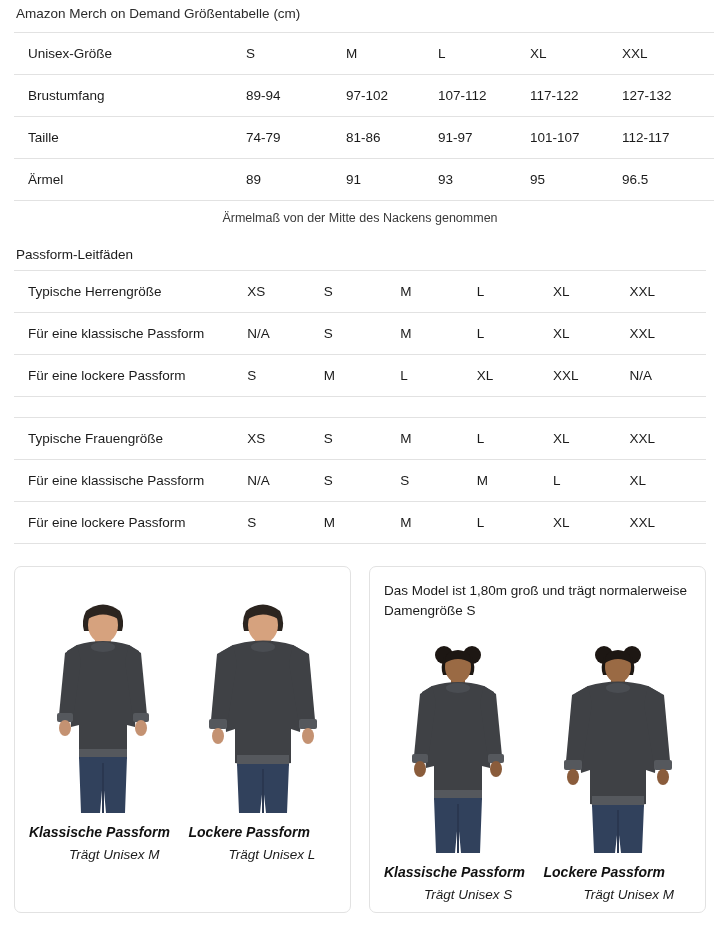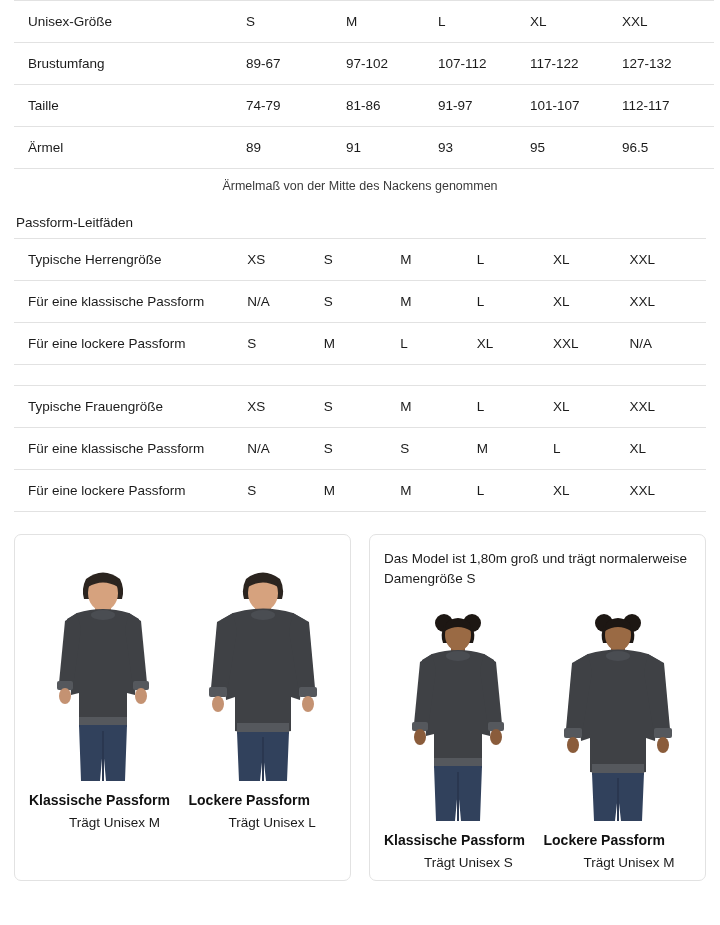--- a/index.html
+++ b/index.html
@@ -81,53 +81,54 @@
     gap: 12px;
     margin-top: 12px;
   }
   .fig { width: 148px; height: 220px; position: relative; }
   .fig svg { display: block; }
   .cap-row {
     display: flex;
     gap: 12px;
     margin-top: 10px;
   }
-  .cap { width: 148px; }
+  .cap { width: 148px; font-style: italic; }
   .cap .t1 {
     font-size: 14px;
     font-weight: bold;
     color: #111;
     line-height: 1.3;
   }
   .cap .t2 {
     font-size: 13.5px;
     color: #1b1b1b;
     padding-top: 6px;
     margin-left: 40px;
   }
 </style>
 </head>
 <body>
 
 <div class="page">
 
+  <div class="doc-title">Amazon Merch on Demand Größentabelle (cm)</div>
 
   <table class="size-table cm-table">
     <tbody>
       <tr>
         <td class="lbl">Unisex-Größe</td>
         <td class="v1">S</td>
         <td class="v">M</td>
         <td class="v">L</td>
         <td class="v">XL</td>
         <td class="v">XXL</td>
       </tr>
       <tr>
         <td class="lbl">Brustumfang</td>
-        <td class="v1">89-67</td>
+        <td class="v1">89-94</td>
         <td class="v">97-102</td>
         <td class="v">107-112</td>
         <td class="v">117-122</td>
         <td class="v">127-132</td>
       </tr>
       <tr>
         <td class="lbl">Taille</td>
         <td class="v1">74-79</td>
         <td class="v">81-86</td>
         <td class="v">91-97</td>

